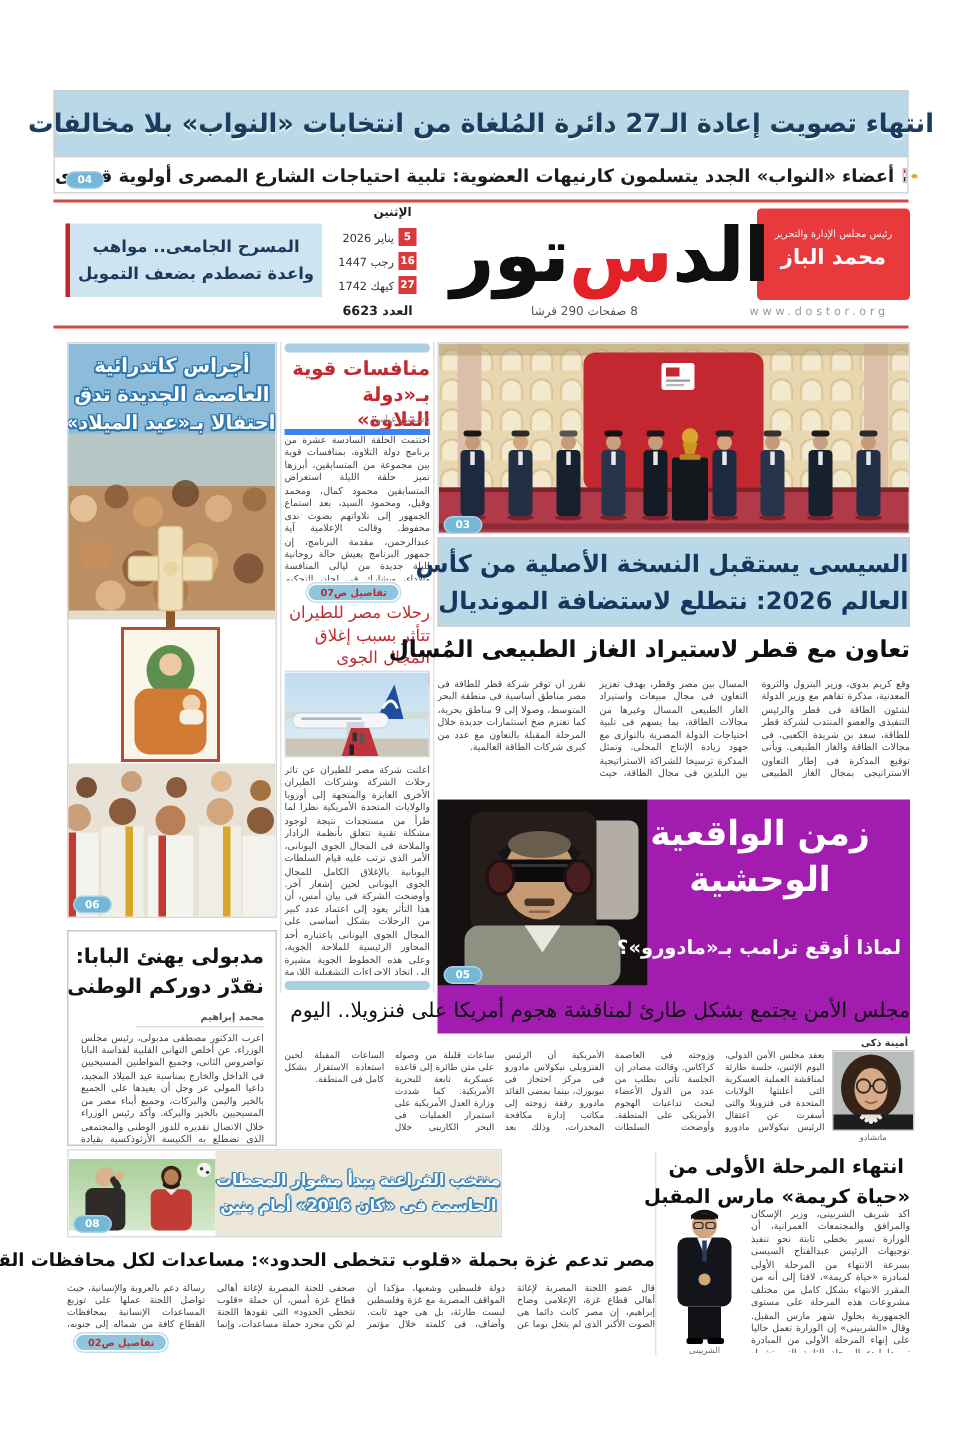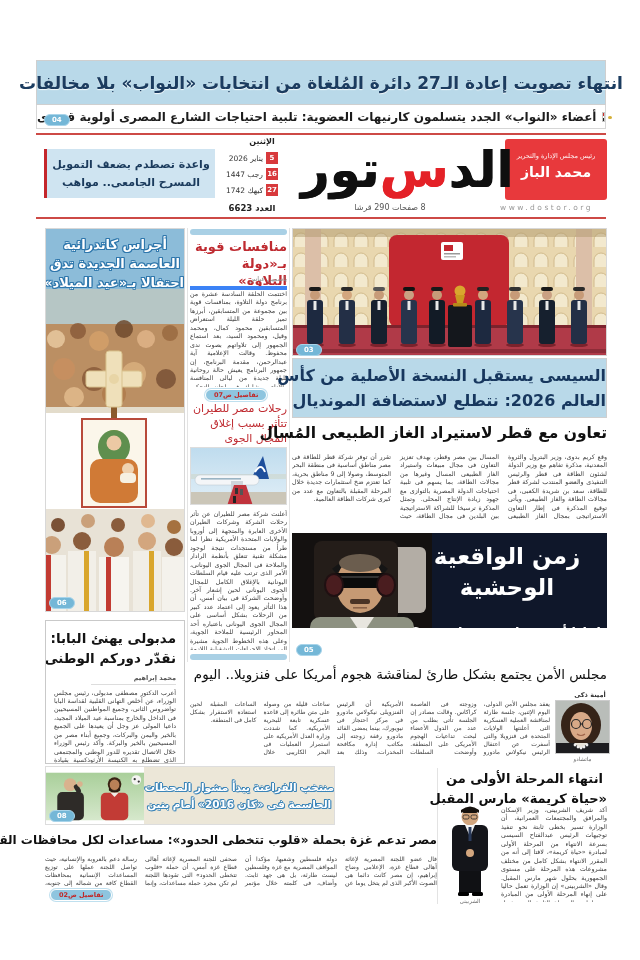--- a/index.html
+++ b/index.html
@@ -54,21 +54,21 @@
 .fl-img{left:190px;top:447px;width:97px;height:58px;overflow:hidden;border:1px solid #ddd}
 .fl-body{left:190px;top:510px;width:97px;height:140px}
 .mid-bar{position:absolute;height:6px;background:#a9d0e5;border-radius:3px}
 
 
 .main-photo{left:292px;top:228px;width:315px;height:128px;overflow:hidden;border:1px solid #d8d8d8}
 .pres-box{left:292px;top:358px;width:315px;height:60px;background:#b9d9e9;border:1px solid #cfcfcf;text-align:center;padding-top:5px}
 .pres-box div{font-size:16px;font-weight:bold;color:#17375e;line-height:1.55;white-space:nowrap}
 .gas-head{left:292px;top:424px;width:315px;font-size:15.5px;font-weight:bold;color:#101010;text-align:center;white-space:nowrap}
 .gas-body{left:292px;top:453px;width:315px;height:77px;column-count:3;column-gap:9px}
-.maduro{left:292px;top:533px;width:315px;height:95px;background:#0f172a;overflow:hidden}
+.maduro{left:292px;top:533px;width:315px;height:156px;background:#a21caf;overflow:hidden}
 .mad-t{position:absolute;right:10px;top:8px;width:180px;text-align:center;color:#fff;font-weight:bold;font-size:23px;line-height:1.35}
 .mad-sub{position:absolute;right:6px;top:92px;width:250px;text-align:right;color:#fff;font-weight:bold;font-size:13px;white-space:nowrap}
 
 
 .unsc-head{left:190px;top:666px;width:417px;font-size:13.5px;font-weight:normal;color:#0f0f0f;text-align:right;white-space:nowrap}
 .unsc-byline{left:564px;top:691px;width:52px;font-size:6.5px;font-weight:bold;color:#333;text-align:center}
 .unsc-photo{left:555px;top:700px;width:55px;height:54px;overflow:hidden;border:1px solid #ccc}
 .unsc-cap{left:555px;top:756px;width:55px;font-size:5.5px;color:#666;text-align:center}
 .unsc-body{left:190px;top:700px;width:360px;height:63px;column-count:5;column-gap:7px}
 
@@ -124,22 +124,22 @@
       <span class="m-num">16</span>
       <span class="m-dlabel">رجب 1447</span>
     </div>
     <div class="m-drow">
       <span class="m-num">27</span>
       <span class="m-dlabel">كيهك 1742</span>
     </div>
   </div>
   <div class="abs m-issue">العدد 6623</div>
   <div class="abs m-promo">
+    <div>المسرح الجامعى.. مواهب</div>
     <div>واعدة تصطدم بضعف التمويل</div>
-    <div>المسرح الجامعى.. مواهب</div>
   </div>
 
   <div class="rule-red" style="left:36px;top:217px;width:570px"></div>
 
   <div class="vline" style="left:187px;top:228px;height:434px"></div>
   <div class="vline" style="left:289px;top:228px;height:434px"></div>
 
   <div class="abs cath">
     <svg width="140" height="384" viewBox="0 0 140 384">
       <rect width="140" height="95" fill="#8cbcd9"></rect>

